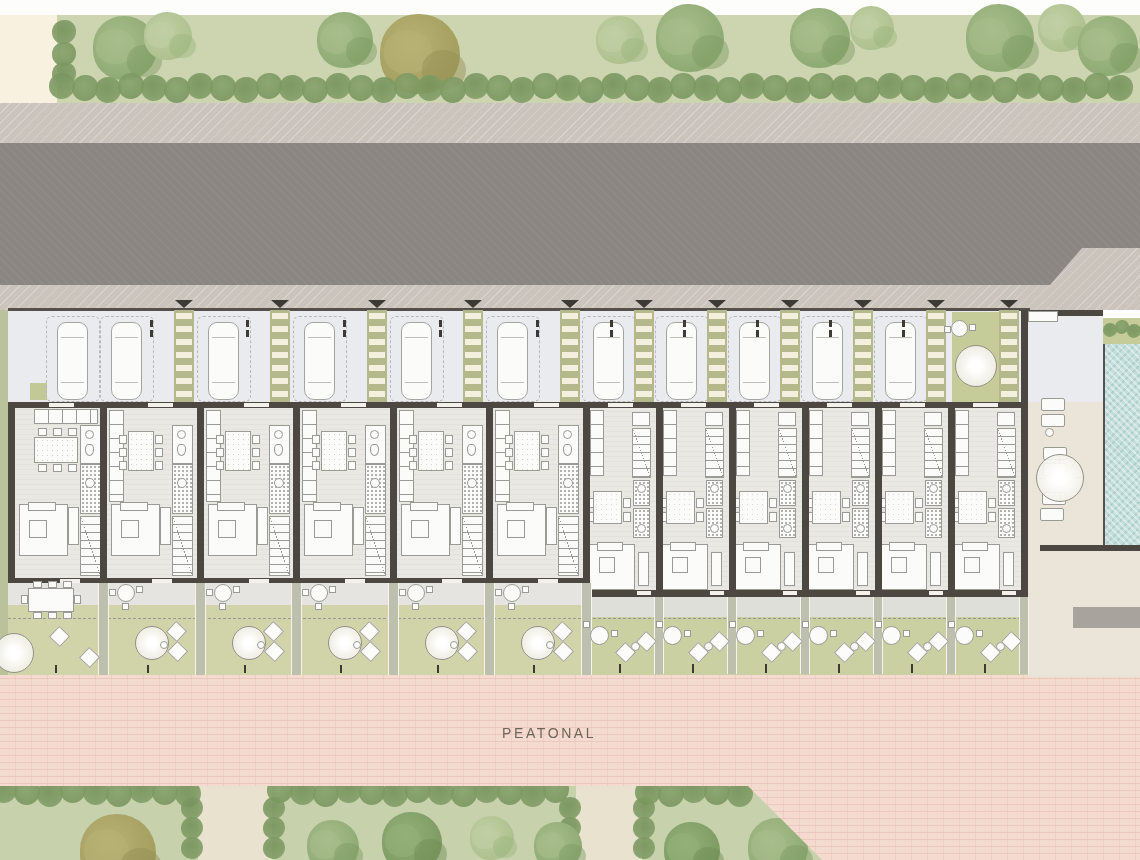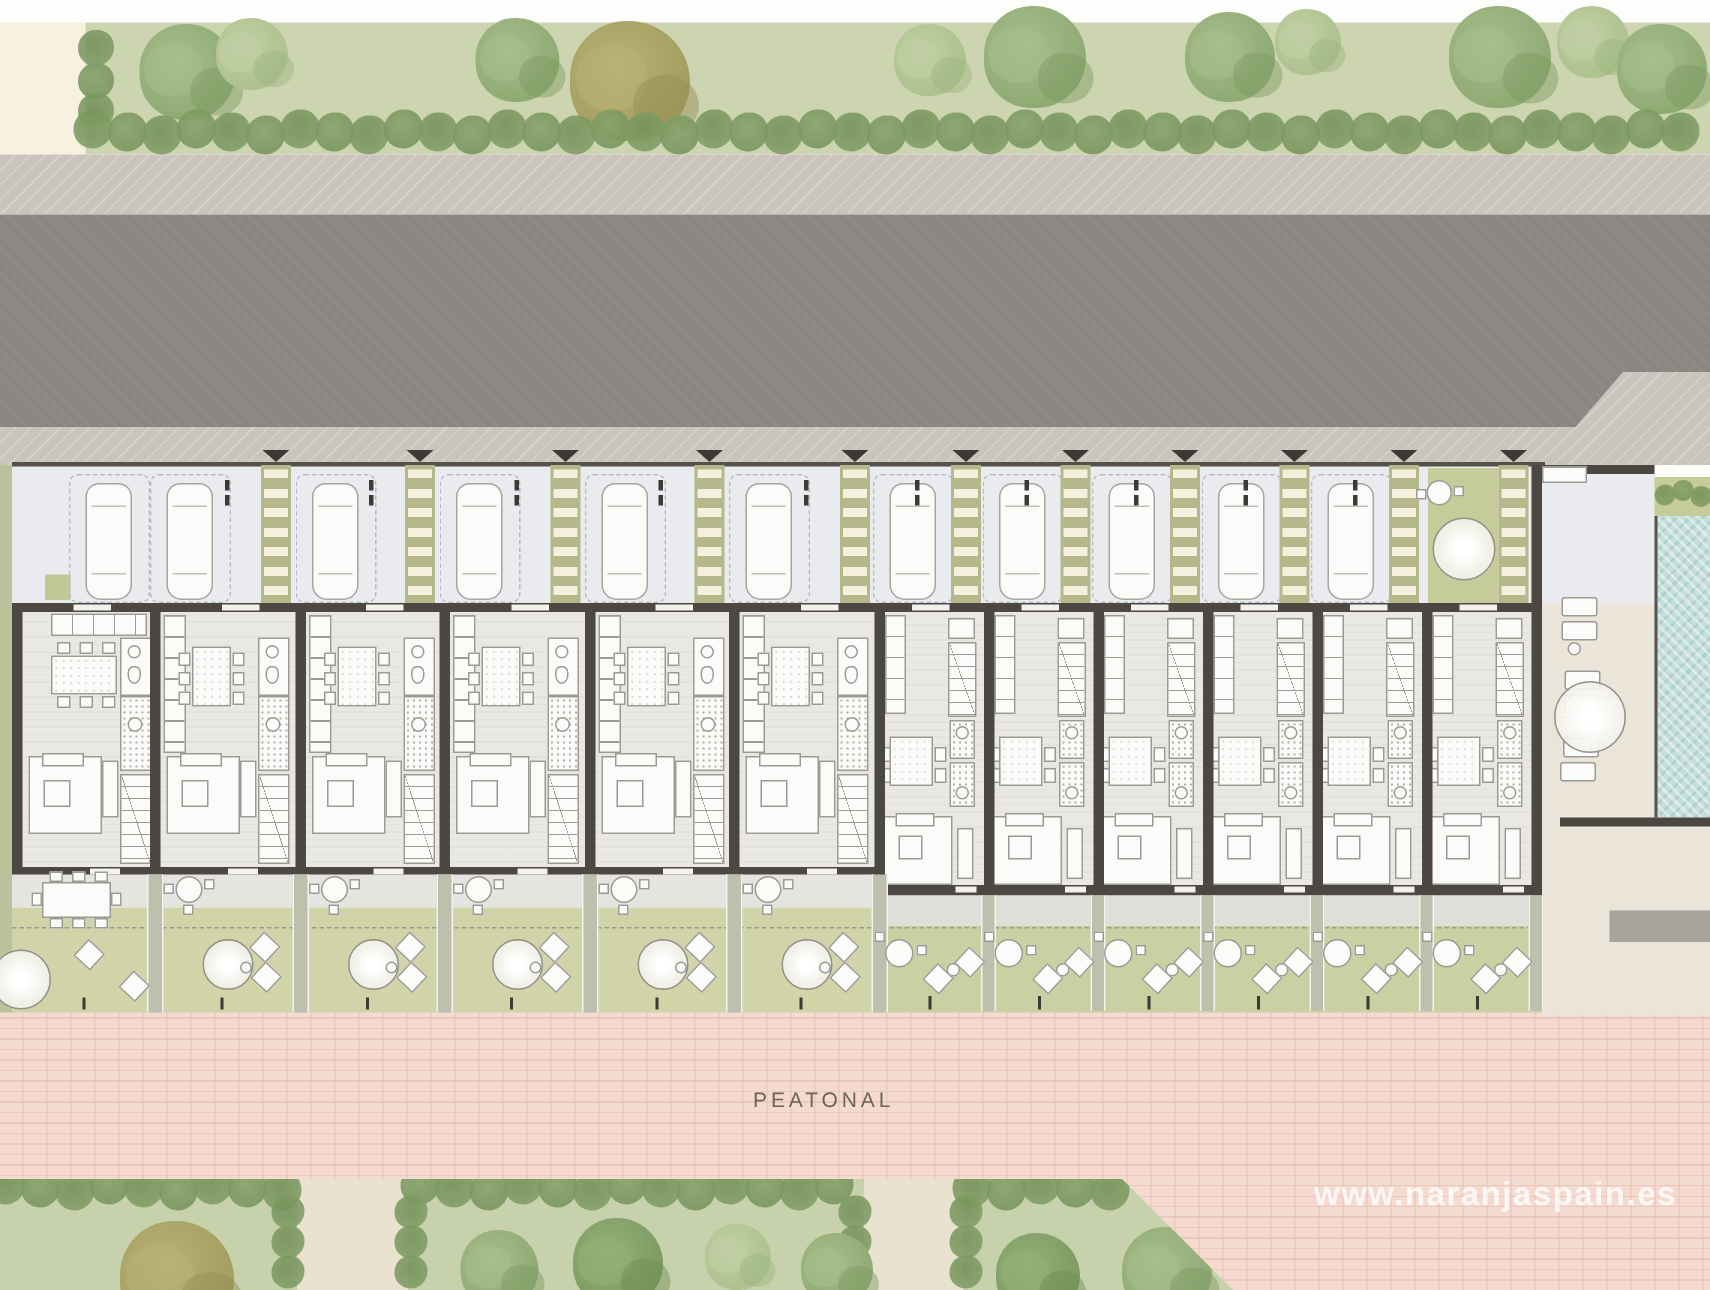--- a/index.html
+++ b/index.html
@@ -126,21 +126,20 @@
       <div class="tree" style="position: absolute; left: 536.4px; top: 45.6px; width: 28.8px; height: 26.4px; background: rgb(168, 189, 140); opacity: 0.55;"></div>
       <div class="tree" style="position: absolute; left: 559.2px; top: 57.6px; width: 26.4px; height: 24px; background: rgb(124, 154, 98); opacity: 0.45;"></div>
       <div class="tree" style="position: absolute; left: 664px; top: 36px; width: 56px; height: 56px; background: radial-gradient(circle at 40% 38%, rgb(147, 176, 120), rgb(125, 156, 99) 70%);"></div>
       <div class="tree" style="position: absolute; left: 666.8px; top: 47.2px; width: 33.6px; height: 30.8px; background: rgb(147, 176, 120); opacity: 0.55;"></div>
       <div class="tree" style="position: absolute; left: 693.4px; top: 61.2px; width: 30.8px; height: 28px; background: rgb(108, 139, 83); opacity: 0.45;"></div>
       <div class="tree" style="position: absolute; left: 748px; top: 32px; width: 60px; height: 60px; background: radial-gradient(circle at 40% 38%, rgb(168, 189, 140), rgb(143, 171, 116) 70%);"></div>
       <div class="tree" style="position: absolute; left: 751px; top: 44px; width: 36px; height: 33px; background: rgb(168, 189, 140); opacity: 0.55;"></div>
       <div class="tree" style="position: absolute; left: 779.5px; top: 59px; width: 33px; height: 30px; background: rgb(124, 154, 98); opacity: 0.45;"></div>
     </div>
   <div id="peatonal-label" style="left:502px;top:725px;">PEATONAL</div>
-  <div id="watermark" style="left:876px;top:783px;">www.naranjaspain.es</div>
 <div class="tree" style="position: absolute; left: 93px; top: 16px; width: 64px; height: 64px; background: radial-gradient(circle at 40% 38%, rgb(168, 189, 140), rgb(143, 171, 116) 70%);"></div>
     <div class="tree" style="position: absolute; left: 96.2px; top: 28.8px; width: 38.4px; height: 35.2px; background: rgb(168, 189, 140); opacity: 0.55;"></div>
     <div class="tree" style="position: absolute; left: 126.6px; top: 44.8px; width: 35.2px; height: 32px; background: rgb(124, 154, 98); opacity: 0.45;"></div>
     <div class="tree" style="position: absolute; left: 144px; top: 12px; width: 48px; height: 48px; background: radial-gradient(circle at 40% 38%, rgb(193, 208, 164), rgb(174, 193, 143) 70%);"></div>
     <div class="tree" style="position: absolute; left: 146.4px; top: 21.6px; width: 28.8px; height: 26.4px; background: rgb(193, 208, 164); opacity: 0.55;"></div>
     <div class="tree" style="position: absolute; left: 169.2px; top: 33.6px; width: 26.4px; height: 24px; background: rgb(156, 181, 126); opacity: 0.45;"></div>
     <div class="tree" style="position: absolute; left: 317px; top: 12px; width: 56px; height: 56px; background: radial-gradient(circle at 40% 38%, rgb(168, 189, 140), rgb(143, 171, 116) 70%);"></div>
     <div class="tree" style="position: absolute; left: 319.8px; top: 23.2px; width: 33.6px; height: 30.8px; background: rgb(168, 189, 140); opacity: 0.55;"></div>
     <div class="tree" style="position: absolute; left: 346.4px; top: 37.2px; width: 30.8px; height: 28px; background: rgb(124, 154, 98); opacity: 0.45;"></div>
     <div class="tree" style="position: absolute; left: 380px; top: 14px; width: 80px; height: 80px; background: radial-gradient(circle at 40% 38%, rgb(184, 179, 117), rgb(164, 159, 95) 70%);"></div>

